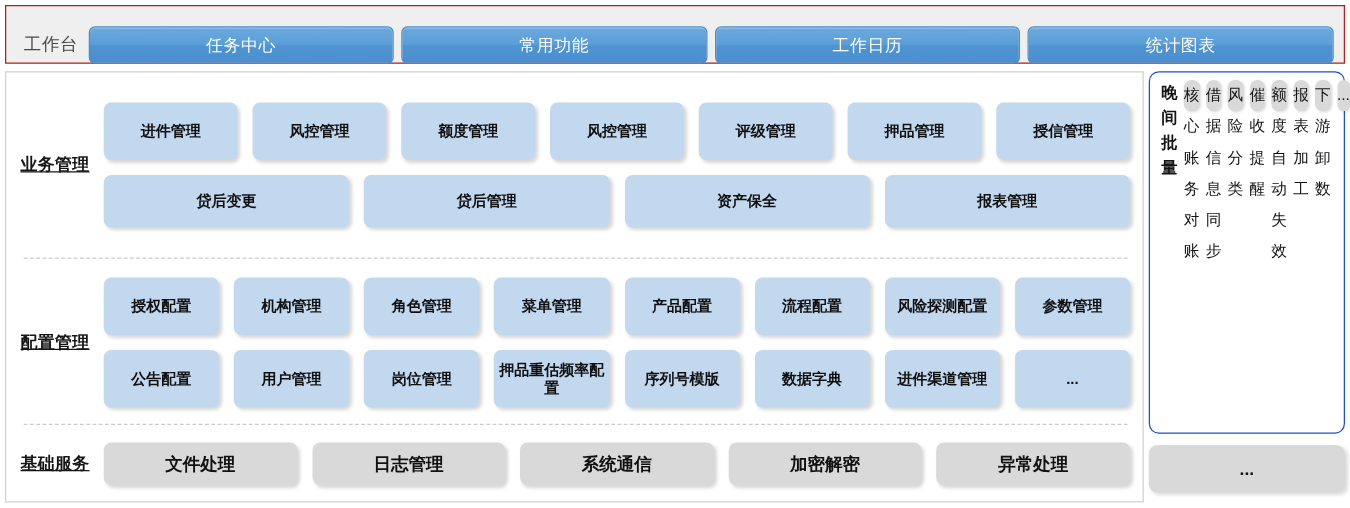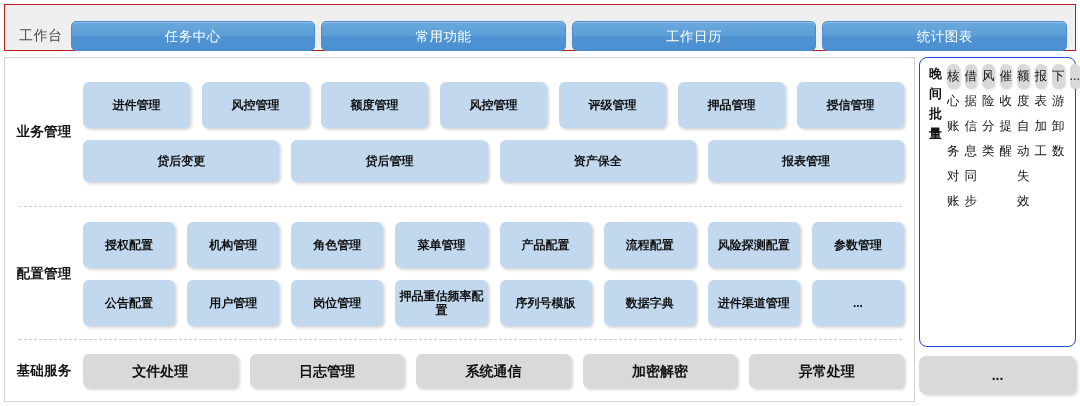--- a/index.html
+++ b/index.html
@@ -94,20 +94,21 @@
 
   .band-label {
     width: 78px;
     min-width: 78px;
     text-align: center;
     font-size: 13.5px;
     font-weight: bold;
     color: #161616;
     letter-spacing: 0.3px;
     user-select: none;
+    text-decoration: underline;
   }
   .band-rows {
     flex: 1;
     display: flex;
     flex-direction: column;
     justify-content: center;
     gap: 12px;
     padding-right: 10px;
   }
   .tile-row {

